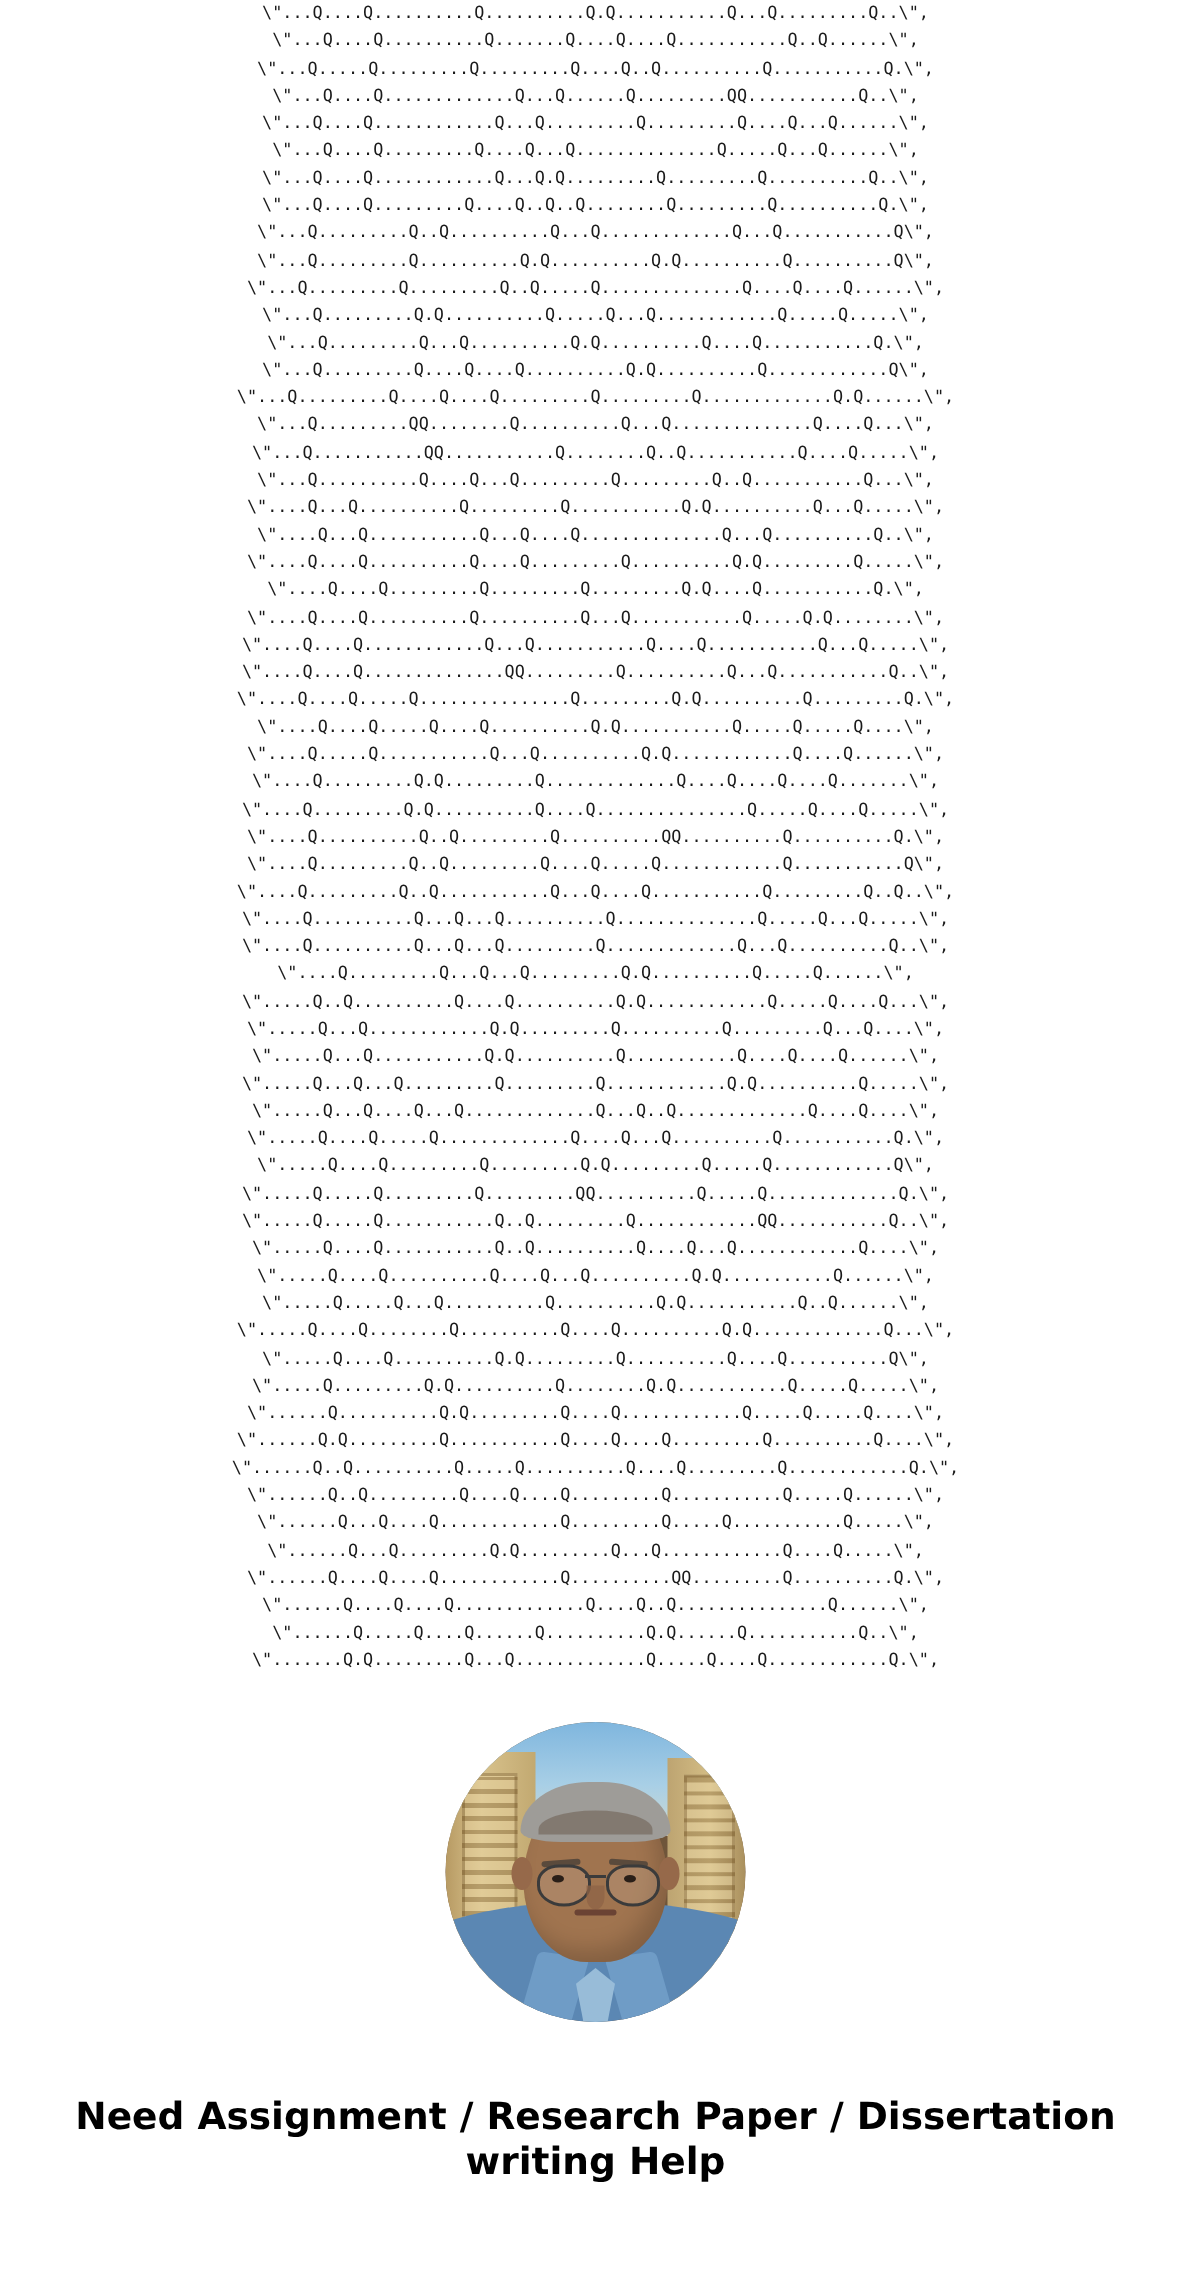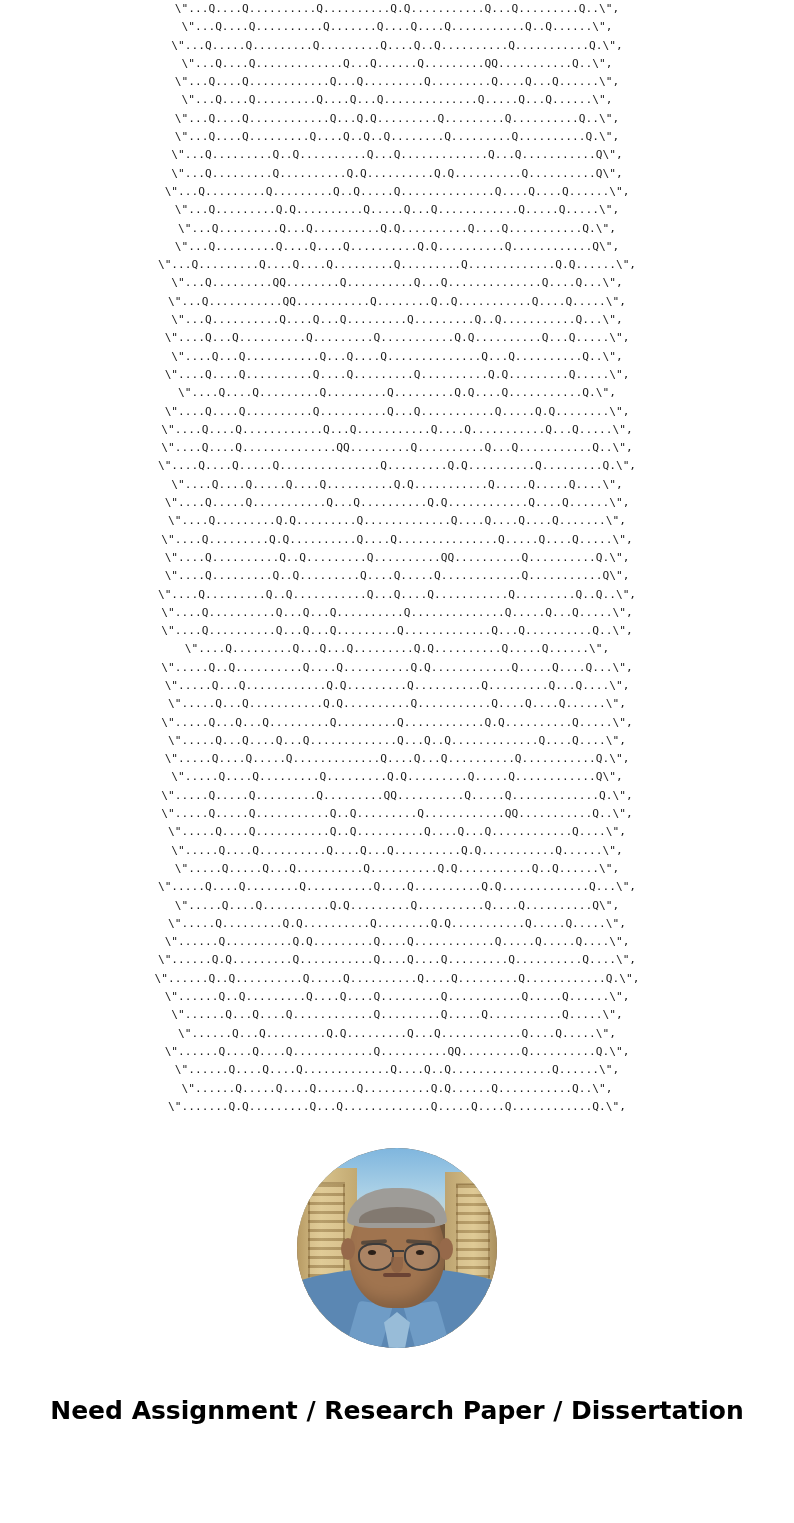--- a/index.html
+++ b/index.html
@@ -309,13 +309,14 @@
       <div class="p-eye-r"></div>
       <div class="p-nose"></div>
       <div class="p-mouth"></div>
     </div>
     <div class="p-hair"></div>
   </div>
 </div>
 
 <div id="caption">
   <span class="line">Need Assignment / Research Paper / Dissertation</span>
+  <span class="line">writing Help</span>
 </div>
 
 </body></html>

